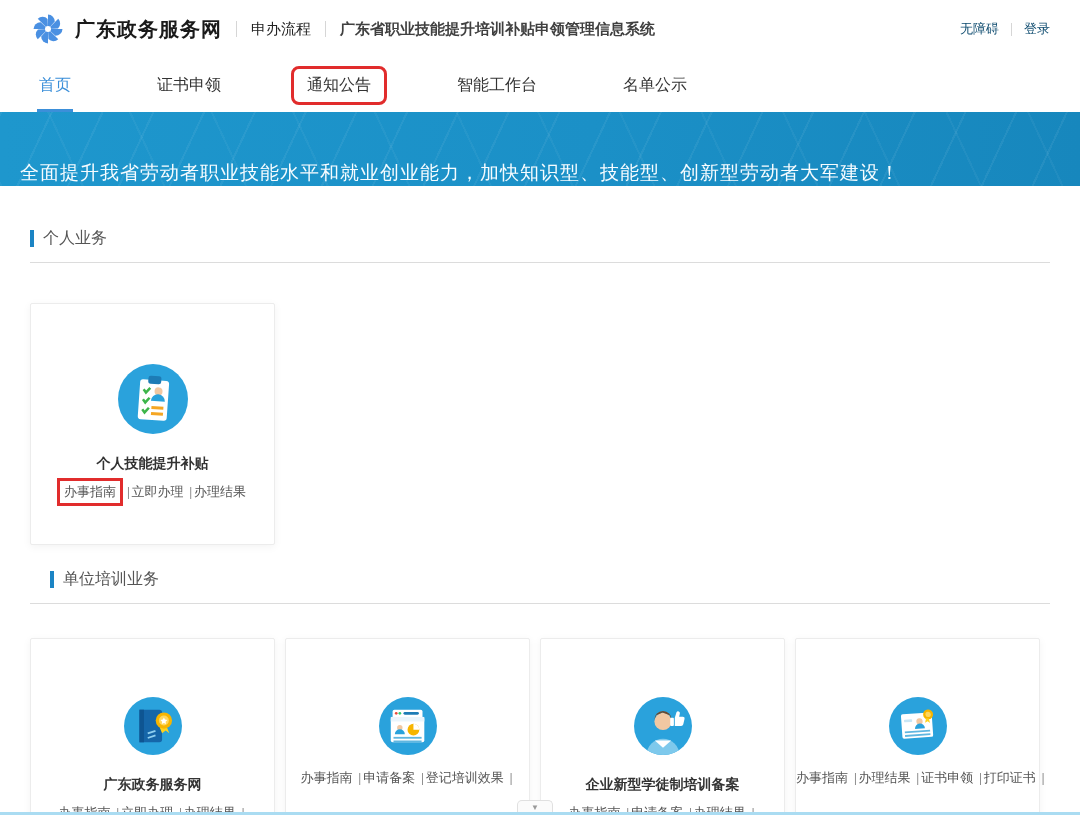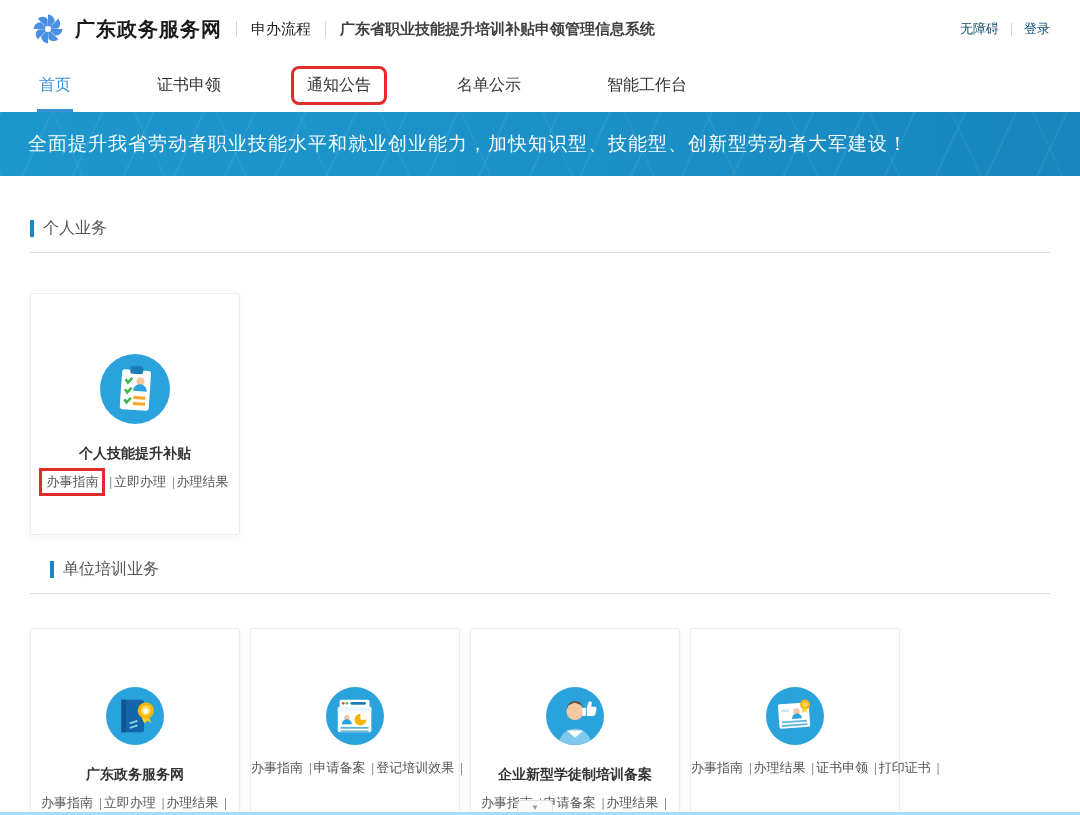--- a/index.html
+++ b/index.html
@@ -18,39 +18,39 @@
   .topbar-right .vdiv { margin:0 12px; height:13px; }
 
   
   .nav { height:54px; display:flex; align-items:center; padding:0 18px;gap:44px; }
   .tab { position:relative; font-size:16px; color:#333; padding:6px 13px; margin:0 5px; border:3px solid transparent; cursor:pointer; white-space:nowrap; }
   .tab.active { color:#3b8fd9; }
   .tab.active::after { content:""; position:absolute; left:11px; right:11px; bottom:-11px; height:4px; background:#3b8fd9; }
   .tab.annotated { border-color:#e12c2c;border-radius:8px; }
 
   
-  .banner { height:64px; display:flex; align-items:center; padding-left:28px;
+  .banner { height:74px; display:flex; align-items:flex-end; padding-left:20px;
     background:linear-gradient(90deg,#1e97cd 0%,#1b90c7 55%,#1787bd 100%); position:relative; overflow:hidden; }
   .banner::before { content:""; position:absolute; inset:0;
     background:repeating-linear-gradient(115deg, rgba(255,255,255,0.06) 0 2px, transparent 2px 46px),
                repeating-linear-gradient(65deg, rgba(255,255,255,0.045) 0 2px, transparent 2px 74px); }
   .banner-text { position:relative; color:#f6fcff; font-size:19px; letter-spacing:1px; }
 
   
   .main { padding:0 30px; }
   .section-head { display:flex; align-items:center; }
   .section-head.personal { margin-top:42px; }
   .section-head.unit { margin-top:24px;padding-left:20px; }
   .blue-bar { width:4px; height:17px; background:#1b84c4; margin-right:9px; }
   .section-title { font-size:16px; color:#555; }
   .section-divider { border:none; border-top:1px solid #dcdcdc; margin-top:13px; }
 
   
   .card-row { display:flex; gap:10px; }
-  .card { width:210px; background:#fff; border:1px solid #ececec; border-radius:2px;
+  .card { width:245px; background:#fff; border:1px solid #ececec; border-radius:2px;
     box-shadow:0 2px 8px rgba(0,0,0,0.05); text-align:center; cursor:pointer; }
   .card-personal { margin-top:40px; height:242px; padding-top:60px; }
   .card-row { margin-top:34px; }
   .card-unit { height:230px; padding-top:58px; }
   .card-icon { display:inline-block; }
   .card-title { font-size:14px; font-weight:bold; color:#333; margin-top:17px; }
   .card-links { margin-top:9px; font-size:13px; color:#555; line-height:20px; }
   .link-line { white-space:nowrap;font-family:Liberation Serif, serif; }
   .card-link { color:#555; text-decoration:none; }
   .sep { color:#555; margin:0 2px 0 6px; }
@@ -96,22 +96,22 @@
       <span class="top-right-link">无障碍</span>
       <span class="vdiv"></span>
       <span class="top-right-link">登录</span>
     </div>
   </div>
 
   <div class="nav">
     <span class="tab active">首页</span>
     <span class="tab">证书申领</span>
     <span class="tab annotated">通知公告</span>
+    <span class="tab">智能工作台</span>
     <span class="tab">名单公示</span>
-    <span class="tab">智能工作台</span>
   </div>
 
   <div class="banner">
     <span class="banner-text">全面提升我省劳动者职业技能水平和就业创业能力，加快知识型、技能型、创新型劳动者大军建设！</span>
   </div>
 
   <div class="main">
 
     <div class="section-head personal">
       <span class="blue-bar"></span>

